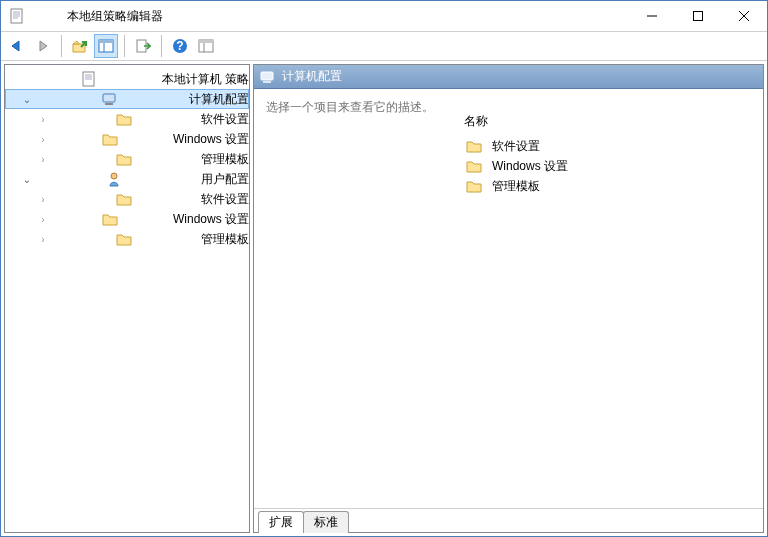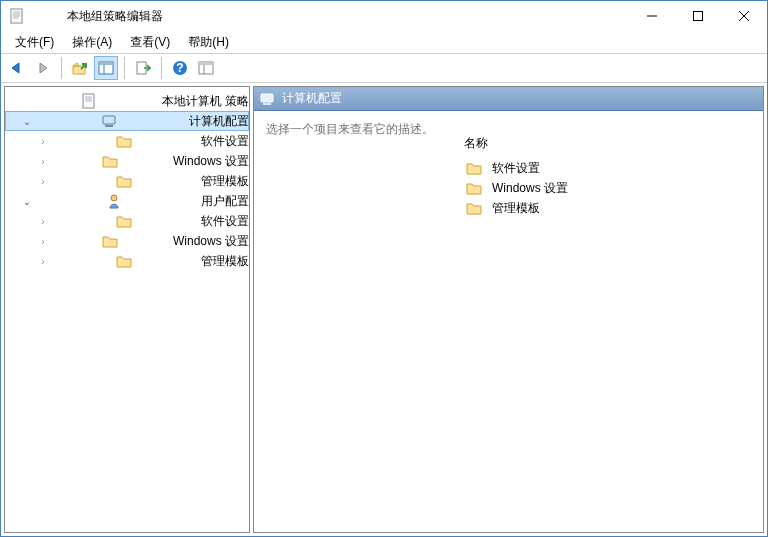--- a/index.html
+++ b/index.html
@@ -70,26 +70,20 @@
         </div>
       <div class="winbtn">
           <svg width="10" height="10">
             <line x1="0" y1="0" x2="10" y2="10" stroke="#000"></line>
             <line x1="10" y1="0" x2="0" y2="10" stroke="#000"></line>
           </svg>
         </div>
     </div>
   </div>
 
-  <div class="menubar">
-    <div class="menuitem">文件(F)</div>
-    <div class="menuitem">操作(A)</div>
-    <div class="menuitem">查看(V)</div>
-    <div class="menuitem">帮助(H)</div>
-  </div>
 
   <div class="toolbar">
     <div class="tbtn">
         <svg width="16" height="14">
           <path d="M10 2 L3 7 L10 12 Z" fill="#2a7ad4" stroke="#1860aa"></path>
         </svg>
       </div>
     <div class="tbtn">
         <svg width="16" height="14">
           <path d="M5 2 L12 7 L5 12 Z" fill="#bfbfbf" stroke="#8a8a8a"></path>
@@ -260,16 +254,20 @@
           <div class="list-row">
             <span class="ticon">
                 <svg width="16" height="16">
                   <path d="M1 4 L6 4 L8 6 L15 6 L15 14 L1 14 Z" fill="#ffe39a" stroke="#caa43a"></path>
                 </svg>
               </span>
             <span>管理模板</span>
           </div>
         </div>
       </div>
+      <div class="tabstrip">
+        <div class="tab active">扩展</div>
+        <div class="tab">标准</div>
+      </div>
     </div>
 
   </div>
 </div>
 
 </body></html>

